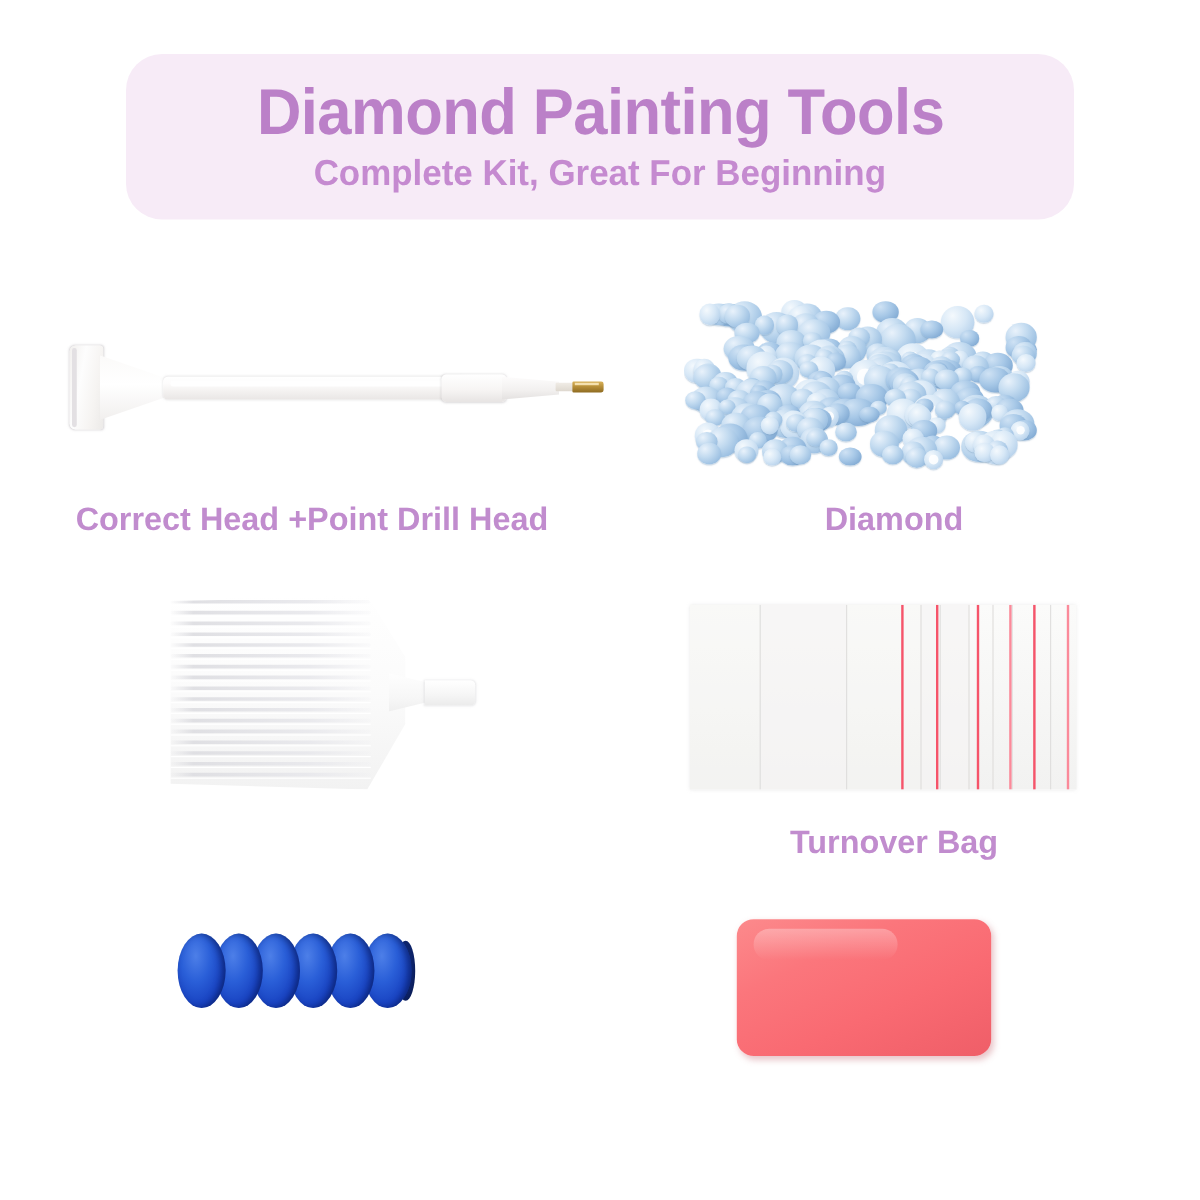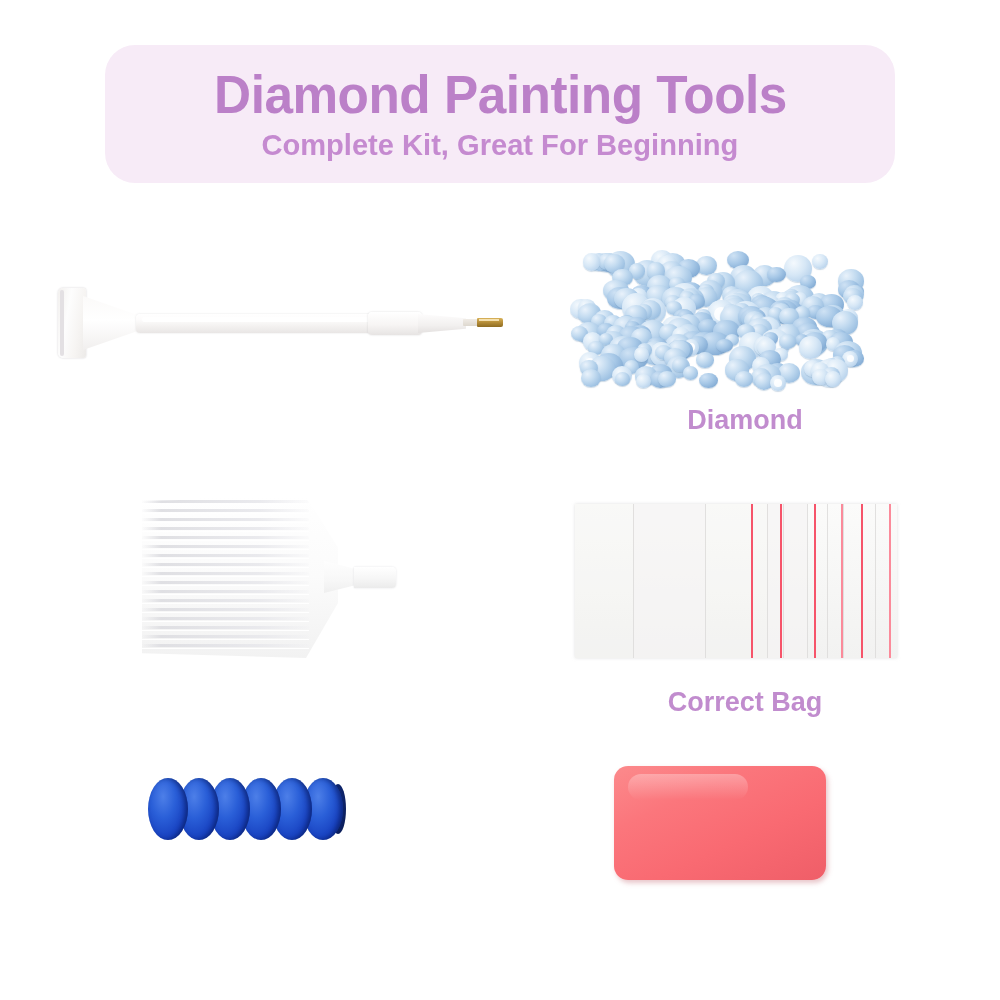--- a/index.html
+++ b/index.html
@@ -72,21 +72,21 @@
   #cell-glue-clay      { left: 510px; top: 760px; width: 470px; }
 
   #cell-correct-head .cell-media { height: 150px; }
   #cell-diamond .cell-media      { height: 150px; }
   #cell-drill-box .cell-media    { height: 175px; }
   #cell-turnover-bag .cell-media { height: 175px; }
   #cell-pen-grip .cell-media     { height: 130px; }
   #cell-glue-clay .cell-media    { height: 130px; }
 
   #cell-correct-head .cell-label { margin-top: 18px; }
-  #cell-diamond .cell-label      { margin-top: 5px; }
+  #cell-diamond .cell-label      { margin-top: 18px; }
   #cell-drill-box .cell-label    { margin-top: 22px; }
   #cell-turnover-bag .cell-label { margin-top: 22px; }
   #cell-pen-grip .cell-label     { margin-top: 28px; }
   #cell-glue-clay .cell-label    { margin-top: 26px; }
 
   
   #drill-pen-figure {
     position: absolute;
     left: 38px;
     top: 28px;
@@ -385,20 +385,21 @@
       <div class="pen-flare"></div>
       <div class="pen-barrel"></div>
       <div class="pen-barrel-sheen"></div>
       <div class="pen-collar"></div>
       <div class="pen-cone"></div>
       <div class="pen-tip-shaft"></div>
       <div class="pen-tip-gold"></div>
       <div class="pen-tip-gold-sheen"></div>
     </div>
   </div>
+  <div class="cell-label">Correct Head +Point Drill Head</div>
 </div>
 
 <div class="cell" id="cell-diamond">
   <div class="cell-media">
     <div id="diamond-figure">
         <div class="bead lite" style="left: 81.3px; top: 0.1px; width: 21.4px; height: 20.8px;"></div>
         <div class="bead dark" style="left: 156.9px; top: 0.6px; width: 22.3px; height: 18.5px;"></div>
         <div class="bead" style="left: 36.2px; top: 1.4px; width: 29.1px; height: 26.3px;"></div>
         <div class="bead dark" style="left: 25px; top: 2.6px; width: 23.8px; height: 19.2px;"></div>
         <div class="bead" style="left: 18.4px; top: 2.8px; width: 21.8px; height: 18.5px;"></div>
@@ -695,21 +696,21 @@
         <div class="bag-fold" style="left: 286px;"></div>
         <div class="bag-fold" style="left: 300px;"></div>
         <div class="bag-redline" style="left: 176px;"></div>
         <div class="bag-redline" style="left: 205px;"></div>
         <div class="bag-redline" style="left: 239px;"></div>
         <div class="bag-redline soft" style="left: 266px;"></div>
         <div class="bag-redline" style="left: 286px;"></div>
         <div class="bag-redline soft" style="left: 314px;"></div>
       </div>
   </div>
-  <div class="cell-label">Correct Bag</div>
+  <div class="cell-label">Turnover Bag</div>
 </div>
 
 <div class="cell" id="cell-pen-grip">
   <div class="cell-media">
     <div id="pen-grip-figure">
         <div class="grip-seg" style="left: 155px; z-index: 1;"></div>
         <div class="grip-seg" style="left: 124px; z-index: 2;"></div>
         <div class="grip-seg" style="left: 93px; z-index: 3;"></div>
         <div class="grip-seg" style="left: 62px; z-index: 4;"></div>
         <div class="grip-seg" style="left: 31px; z-index: 5;"></div>

